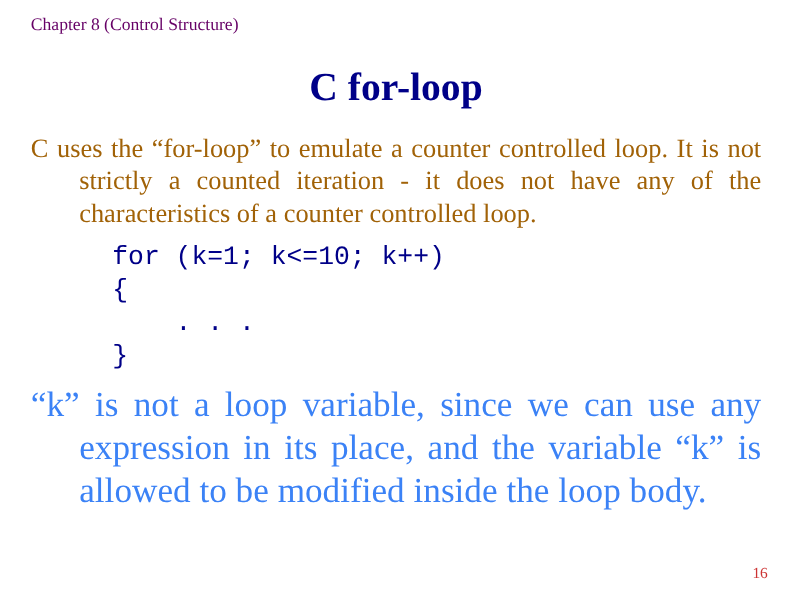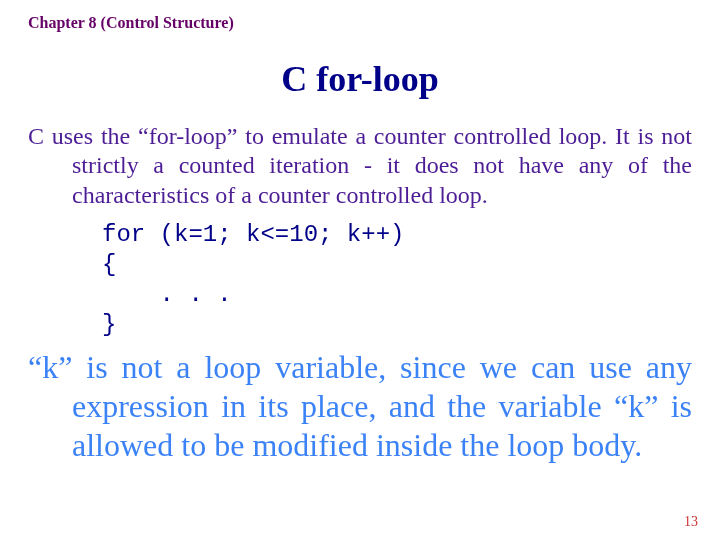--- a/index.html
+++ b/index.html
@@ -5,33 +5,33 @@
   * { margin: 0; padding: 0; box-sizing: border-box; }
   html, body { width: 720px; height: 540px; }
   body {
     background: #ffffff;
     font-family: "Times New Roman", Times, serif;
     position: relative;
     padding: 14px 28px 0 28px;
   }
   .chapter {
     color: #660066;
-    font-weight: bold;
+    font-weight: normal;
     font-size: 16px;
     margin-bottom: 26px;
   }
   .title {
     color: #000088;
     font-size: 36px;
     text-align: center;
     margin-bottom: 22px;
     font-weight: bold;
   }
   .para1 {
-    color: #4c1d95;
+    color: #a16207;
     font-size: 24px;
     line-height: 1.22;
     text-align: justify;
     padding-left: 44px;
     text-indent: -44px;
     margin-bottom: 10px;
   }
   .code {
     color: #000088;
     font-family: "Courier New", Courier, monospace;
@@ -66,13 +66,13 @@
 
 <p class="para1">C   uses the “for-loop”  to emulate a counter controlled loop.  It is not strictly a counted iteration - it does not have any of the characteristics of a counter controlled loop.</p>
 
 <pre class="code">for (k=1; k&lt;=10; k++)
 {
     . . .
 }</pre>
 
 <p class="para2">“k”  is not a loop variable, since we can use any expression in its place, and the variable “k”  is allowed to be modified inside the loop body.</p>
 
-<div class="pagenum">13</div>
+<div class="pagenum">16</div>
 
 </body></html>

